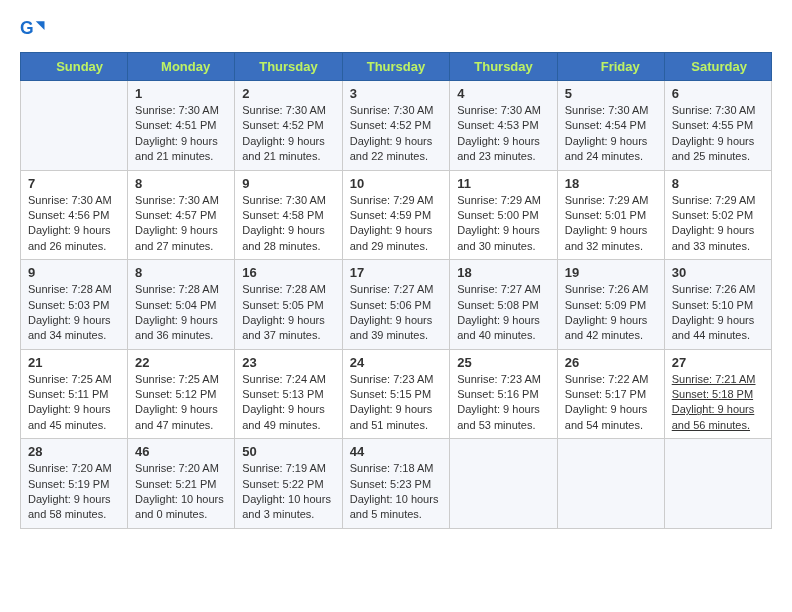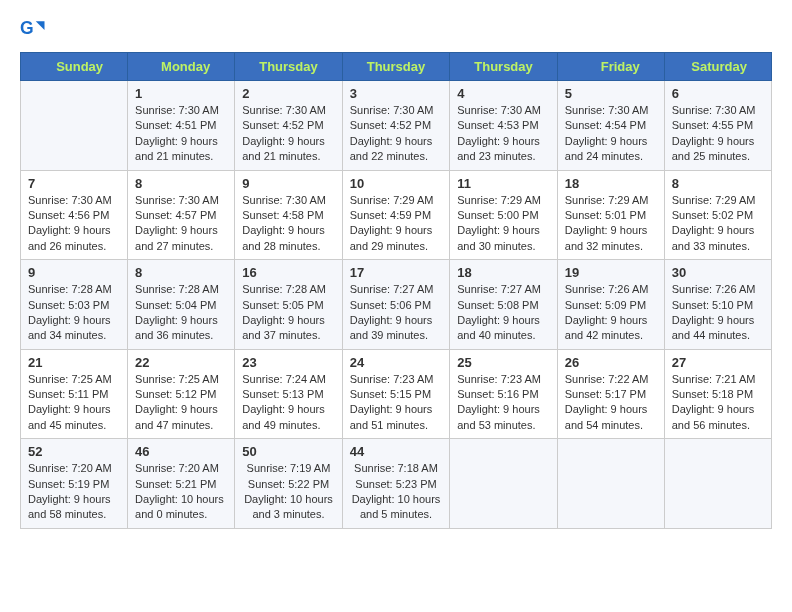--- a/index.html
+++ b/index.html
@@ -303,51 +303,51 @@
         </td>
         <td>
           <span class="day-number">26</span>
           <div style="white-space: pre-line; line-height: 1.4;">Sunrise: 7:22 AM
 Sunset: 5:17 PM
 Daylight: 9 hours
 and 54 minutes.</div>
         </td>
         <td>
           <span class="day-number">27</span>
-          <div style="white-space: pre-line; line-height: 1.4;">Sunrise: 7:21 AM
+          <div style="white-space: pre-line; line-height: 1.4; text-decoration: underline;">Sunrise: 7:21 AM
 Sunset: 5:18 PM
 Daylight: 9 hours
 and 56 minutes.</div>
         </td>
       </tr>
       <tr>
         <td>
-          <span class="day-number">52</span>
+          <span class="day-number">28</span>
           <div style="white-space: pre-line; line-height: 1.4;">Sunrise: 7:20 AM
 Sunset: 5:19 PM
 Daylight: 9 hours
 and 58 minutes.</div>
         </td>
         <td>
           <span class="day-number">46</span>
           <div style="white-space: pre-line; line-height: 1.4;">Sunrise: 7:20 AM
 Sunset: 5:21 PM
 Daylight: 10 hours
 and 0 minutes.</div>
         </td>
         <td>
           <span class="day-number">50</span>
-          <div style="white-space: pre-line; line-height: 1.4; text-align: center;">Sunrise: 7:19 AM
+          <div style="white-space: pre-line; line-height: 1.4;">Sunrise: 7:19 AM
 Sunset: 5:22 PM
 Daylight: 10 hours
 and 3 minutes.</div>
         </td>
         <td>
           <span class="day-number">44</span>
-          <div style="white-space: pre-line; line-height: 1.4; text-align: center;">Sunrise: 7:18 AM
+          <div style="white-space: pre-line; line-height: 1.4;">Sunrise: 7:18 AM
 Sunset: 5:23 PM
 Daylight: 10 hours
 and 5 minutes.</div>
         </td>
         <td class="empty-cell"></td>
         <td class="empty-cell"></td>
         <td class="empty-cell"></td>
       </tr>
     </tbody>
 </table>

